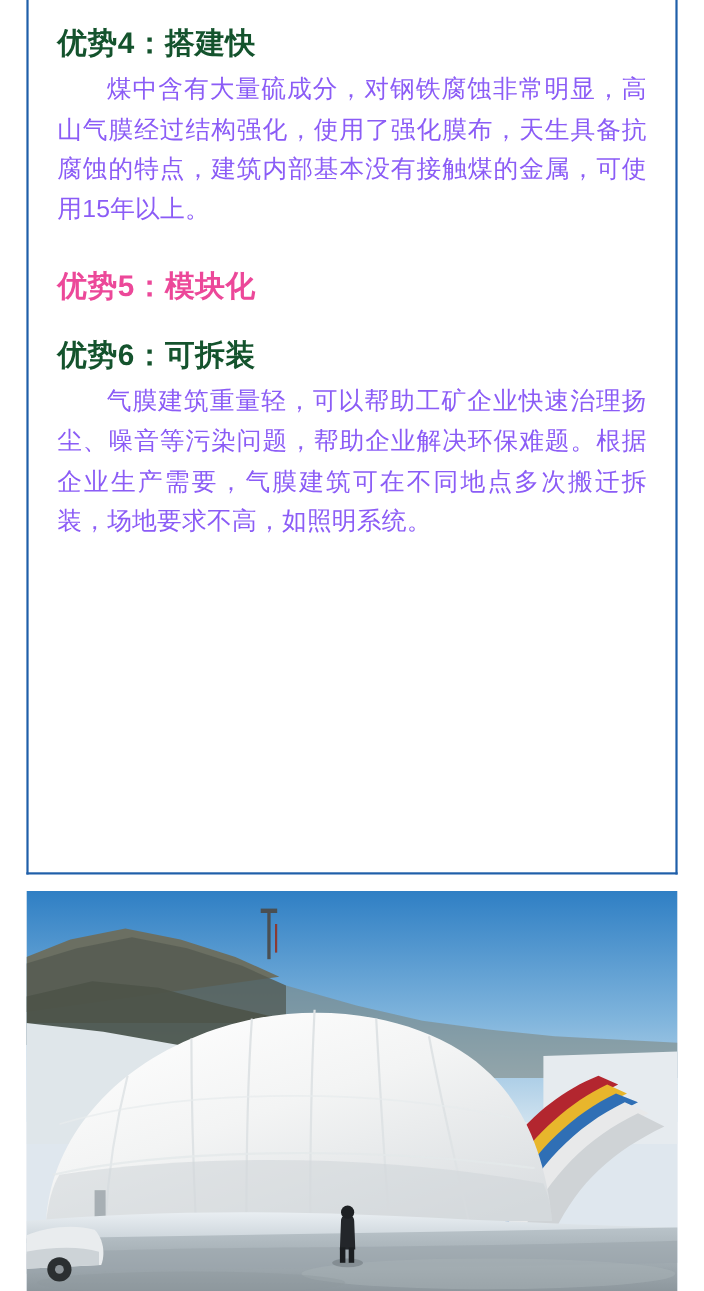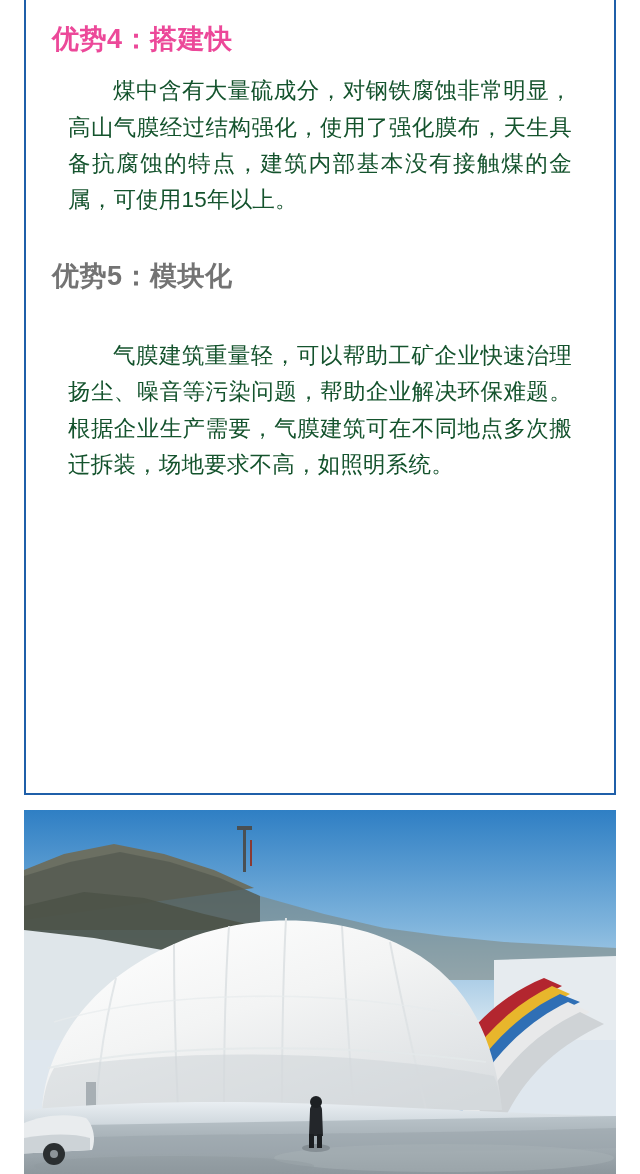--- a/index.html
+++ b/index.html
@@ -29,36 +29,36 @@
     background: #ffffff;
     border: 2px solid #1f5fa9;
     border-top: none;
     box-sizing: border-box;
     padding: 22px 26px 10px 26px;
   }
   .section {
     margin-bottom: 10px;
   }
   .section-title {
-    color: #ec4899;
+    color: #14532d;
     font-size: 27px;
     font-weight: bold;
     line-height: 1.3;
     margin: 0 0 6px 0;
     letter-spacing: 0.5px;
   }
   .section-title.green {
-    color: #737373;
+    color: #ec4899;
   }
   .section-body {
-    color: #14532d;
+    color: #8b5cf6;
     font-size: 22.5px;
     line-height: 1.62;
     text-indent: 2em;
-    margin: 16px;
+    margin: 0;
     text-align: justify;
     letter-spacing: 0.2px;
   }
   .gap-1 { height: 24px; }
   .gap-2 { height: 18px; }
 
   
   .photo {
     position: absolute;
     left: 24px;
@@ -84,20 +84,21 @@
 
     <div class="gap-1"></div>
 
     <div class="section">
       <h2 class="section-title green">优势5：模块化</h2>
     </div>
 
     <div class="gap-2"></div>
 
     <div class="section">
+      <h2 class="section-title">优势6：可拆装</h2>
       <p class="section-body">气膜建筑重量轻，可以帮助工矿企业快速治理扬尘、噪音等污染问题，帮助企业解决环保难题。根据企业生产需要，气膜建筑可在不同地点多次搬迁拆装，场地要求不高，如照明系统。</p>
     </div>
 
   </div>
 
   <div class="photo">
     <svg width="592" height="364" viewBox="0 0 592 364" xmlns="http://www.w3.org/2000/svg" aria-hidden="true">
       <defs>
         <linearGradient id="sky" x1="0" y1="0" x2="0" y2="1">
           <stop offset="0%" stop-color="#2f7fc4"></stop>

